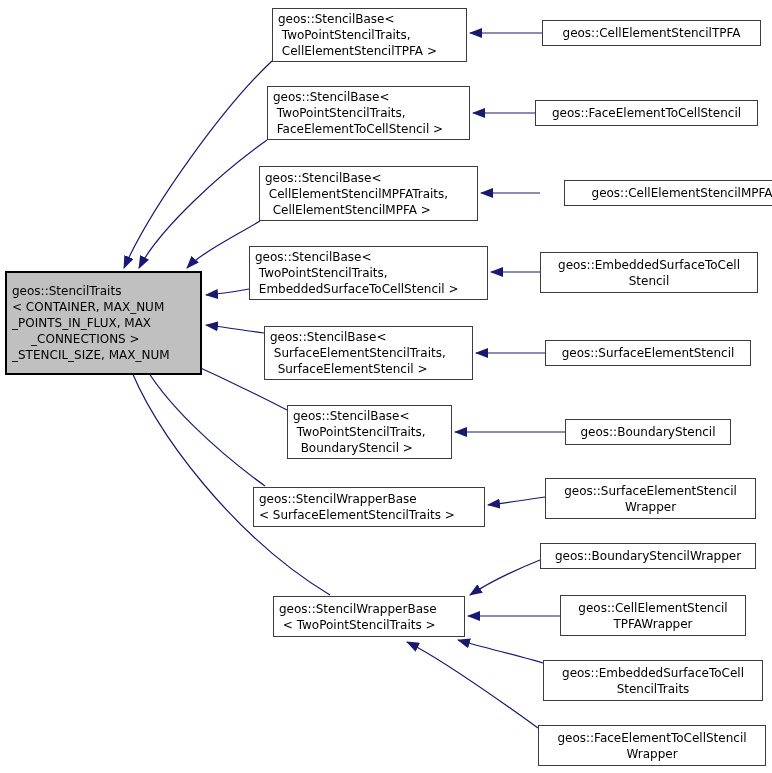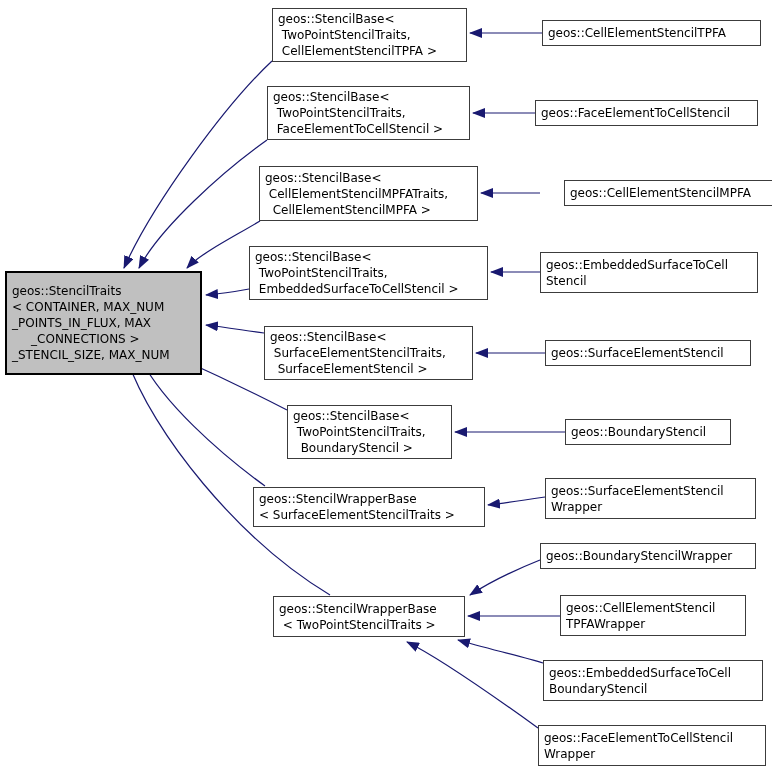--- a/index.html
+++ b/index.html
@@ -11,21 +11,21 @@
   #edges { position:absolute; left:0; top:0; width:772px; height:773px; }
   .node {
     position:absolute; box-sizing:border-box;
     background:#ffffff; border:1px solid #3c3c3c;
     color:#000; font-size:12px;
     display:flex; flex-direction:column; justify-content:center;
     padding:1px 5px; cursor:pointer;
   }
   .node .ln { white-space:pre; line-height:16px; display:block; }
   .base  { text-align:left; }
-  .leaf  { text-align:left; }
+  .leaf  { text-align:center; }
   .root  {
     background:#c0c0c0; border:2px solid #000000; text-align:left;
   }
 </style>
 </head>
 <body>
 
 <div id="canvas">
 
   <svg id="edges" width="772" height="773" viewBox="0 0 772 773">
@@ -145,21 +145,21 @@
     <span class="ln">geos::BoundaryStencilWrapper</span>
   </div>
 
   <div class="node leaf" style="left:560px;top:595px;width:186px;height:41px">
     <span class="ln">geos::CellElementStencil</span>
     <span class="ln">TPFAWrapper</span>
   </div>
 
   <div class="node leaf" style="left:543px;top:660px;width:220px;height:41px">
     <span class="ln">geos::EmbeddedSurfaceToCell</span>
-    <span class="ln">BoundaryStencil</span>
+    <span class="ln">StencilTraits</span>
   </div>
 
   <div class="node leaf" style="left:538px;top:725px;width:228px;height:41px">
     <span class="ln">geos::FaceElementToCellStencil</span>
     <span class="ln">Wrapper</span>
   </div>
 
 </div>
 
 </body></html>

